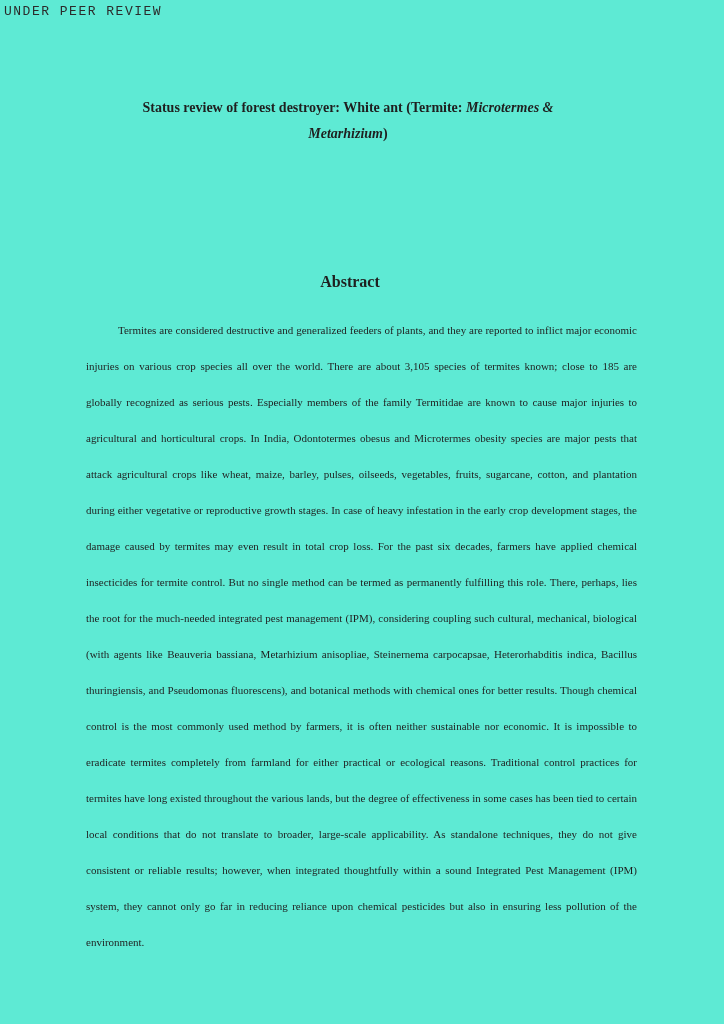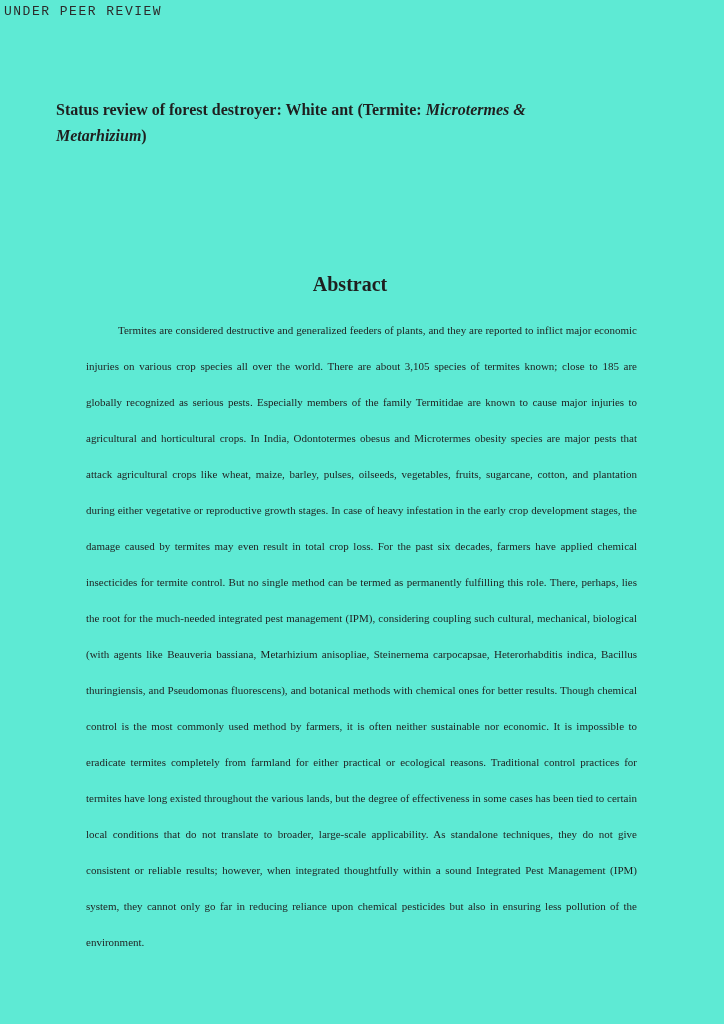--- a/index.html
+++ b/index.html
@@ -22,37 +22,37 @@
     left: 4px;
     font-family: "Liberation Mono", "DejaVu Sans Mono", monospace;
     font-size: 13px;
     letter-spacing: 1.5px;
     color: #2b2b2b;
     white-space: nowrap;
   }
   .paper-title {
     position: absolute;
     top: 86px;
-    left: 56px;
+    left: 42px;
     width: 612px;
-    text-align: left;
-    font-size: 16px;
+    text-align: center;
+    font-size: 14px;
     font-weight: bold;
     line-height: 26px;
   }
   .paper-title .sci-name {
     font-style: italic;
   }
   .abstract-heading {
     position: absolute;
     top: 273px;
     left: 0;
     width: 700px;
     text-align: center;
-    font-size: 20px;
+    font-size: 16px;
     font-weight: bold;
   }
   .abstract-body {
     position: absolute;
     top: 301px;
     left: 86px;
     width: 551px;
     font-size: 11px;
     line-height: 36px;
     text-align: justify;

